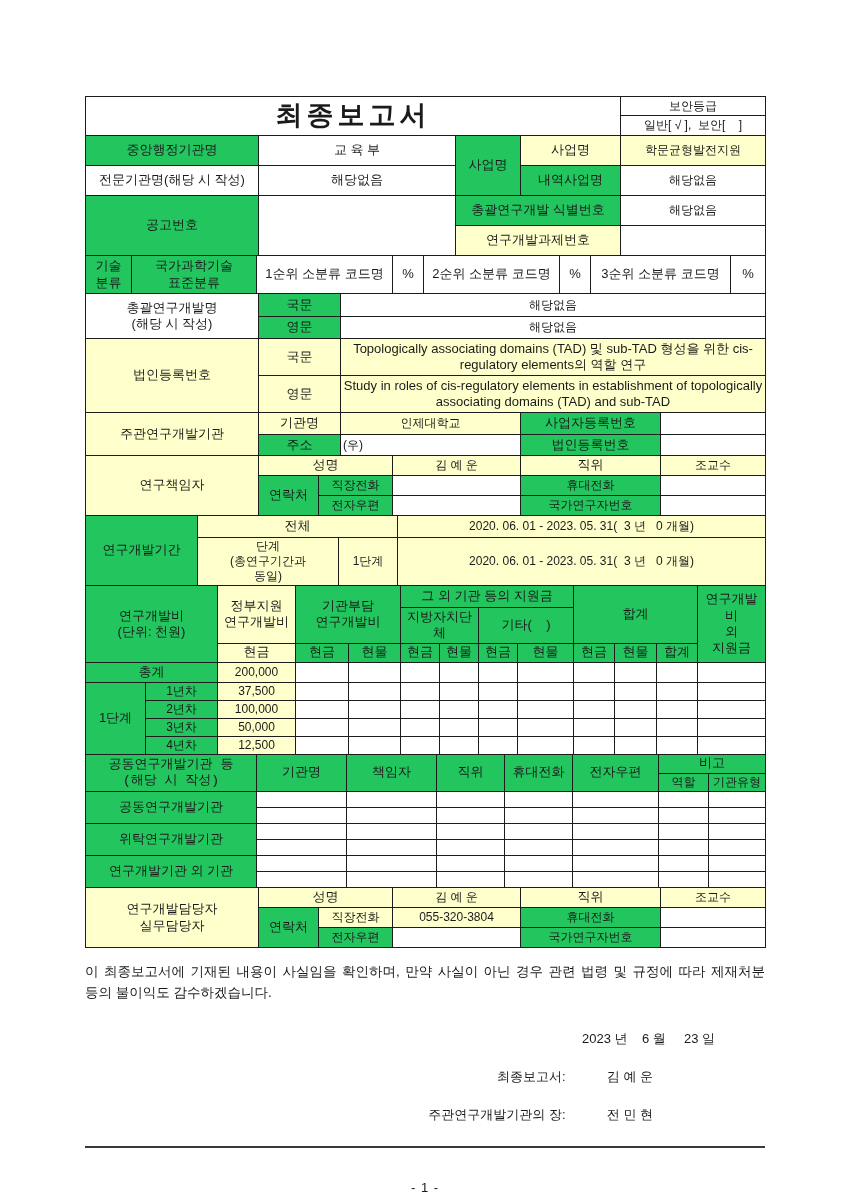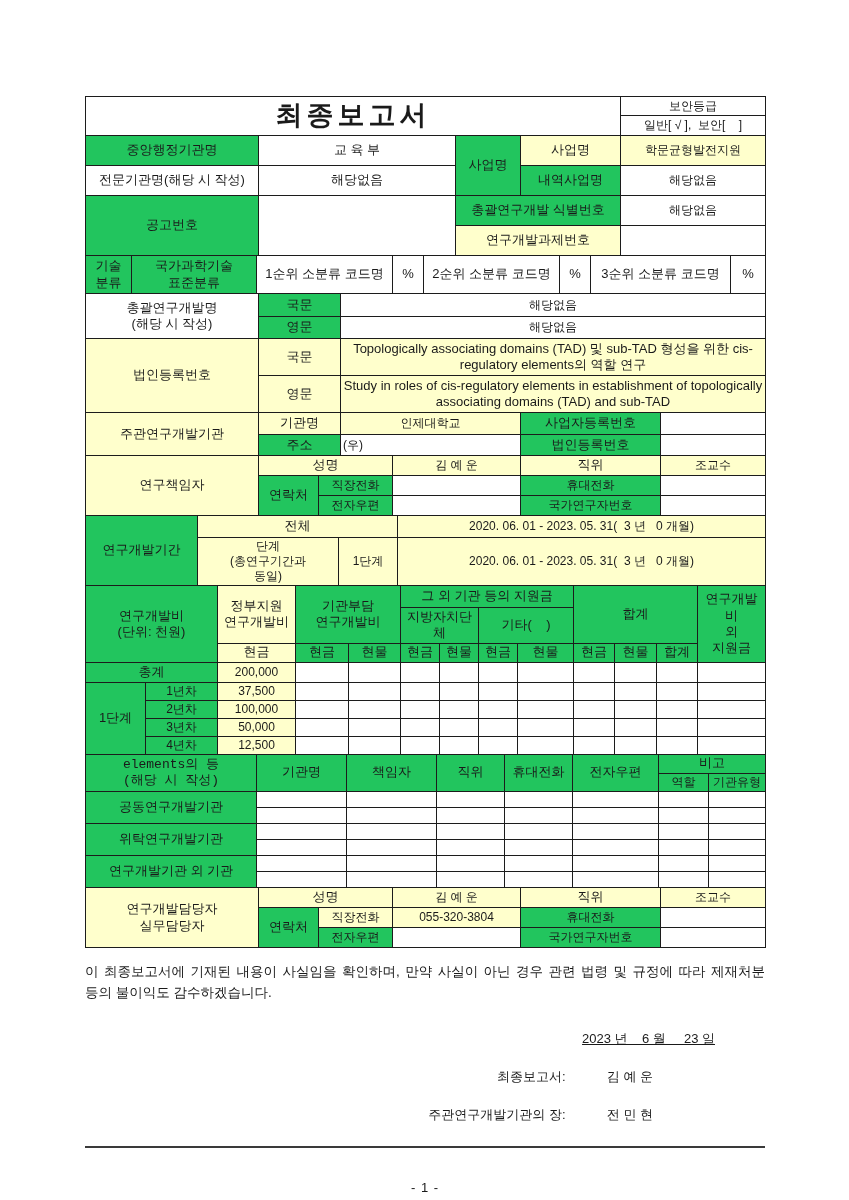--- a/index.html
+++ b/index.html
@@ -16,21 +16,21 @@
   .doc-title{font-size:27px;font-weight:bold;letter-spacing:4px;}
   .lbl{font-size:13px;}
   .sm{font-size:13px;}
   .num{font-size:12px;}
   tr.h19{height:19px;} tr.h20{height:20px;} tr.h21{height:21px;} tr.h22{height:22px;}
   tr.h17{height:17px;} tr.h16{height:16px;} tr.h18{height:18px;font-family:Liberation Mono, monospace;}
   tr.h23{height:23px;} tr.h30{height:30px;} tr.h37{height:37px;} tr.h38{height:38px;margin-top:28px;}
   tr.h40{height:40px;}
   .decl{margin-top:14px;font-size:13.5px;line-height:1.55;text-align:justify;
         word-break:keep-all;}
-  .dateline{margin-top:26px;text-align:right;padding-right:50px;font-size:13px;text-decoration:underline;}
+  .dateline{margin-top:26px;text-align:right;padding-right:50px;font-size:13px;}
   .signline{margin-top:20px;text-align:right;padding-right:112px;font-size:13px;}
   .rule{margin-top:22px;border-top:2px solid #3a3a3a;height:0;}
   .pagenum{margin-top:32px;text-align:center;font-size:13px;letter-spacing:1px;}
 </style>
 </head>
 <body>
 
 <div class="sheet">
 
   <table class="first">
@@ -374,21 +374,21 @@
         <col style="width:90px">
         <col style="width:68px">
         <col style="width:68px">
         <col style="width:86px">
         <col style="width:50px">
         <col style="width:57px">
       </colgroup>
     <tbody>
         <tr class="h18">
       <td rowspan="2" class="g lbl">
-        <div>elements의 등</div>
+        <div>공동연구개발기관 등</div>
         <div>(해당 시 작성)</div>
       </td>
       <td rowspan="2" class="g lbl">기관명</td>
       <td rowspan="2" class="g lbl">책임자</td>
       <td rowspan="2" class="g lbl">직위</td>
       <td rowspan="2" class="g lbl">휴대전화</td>
       <td rowspan="2" class="g lbl">전자우편</td>
       <td colspan="2" class="g lbl">비고</td>
     </tr>
     <tr class="h17">

